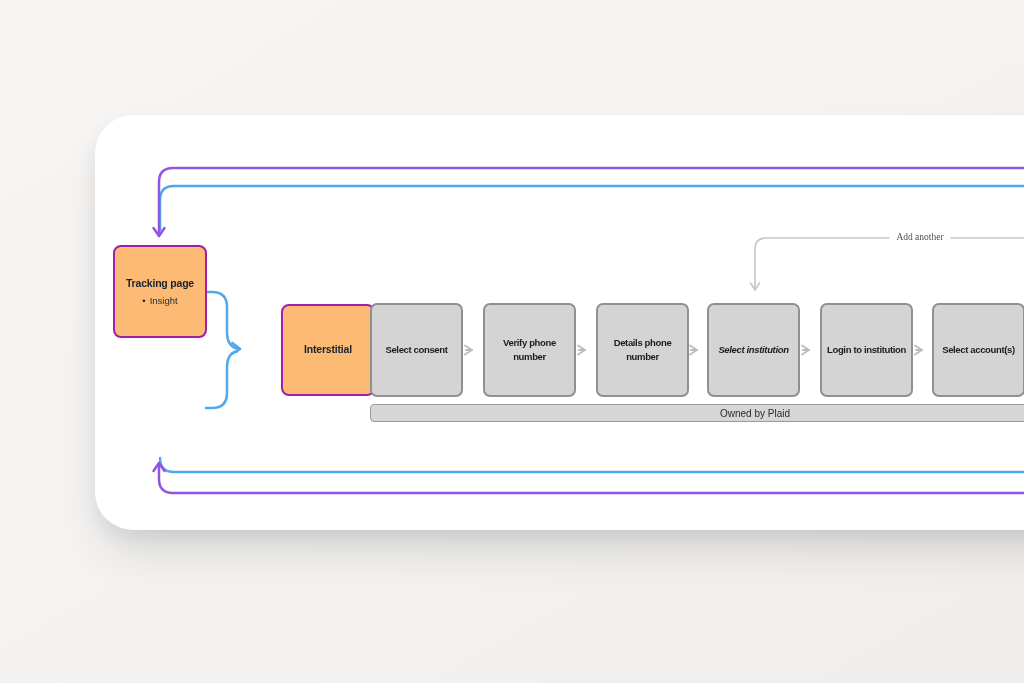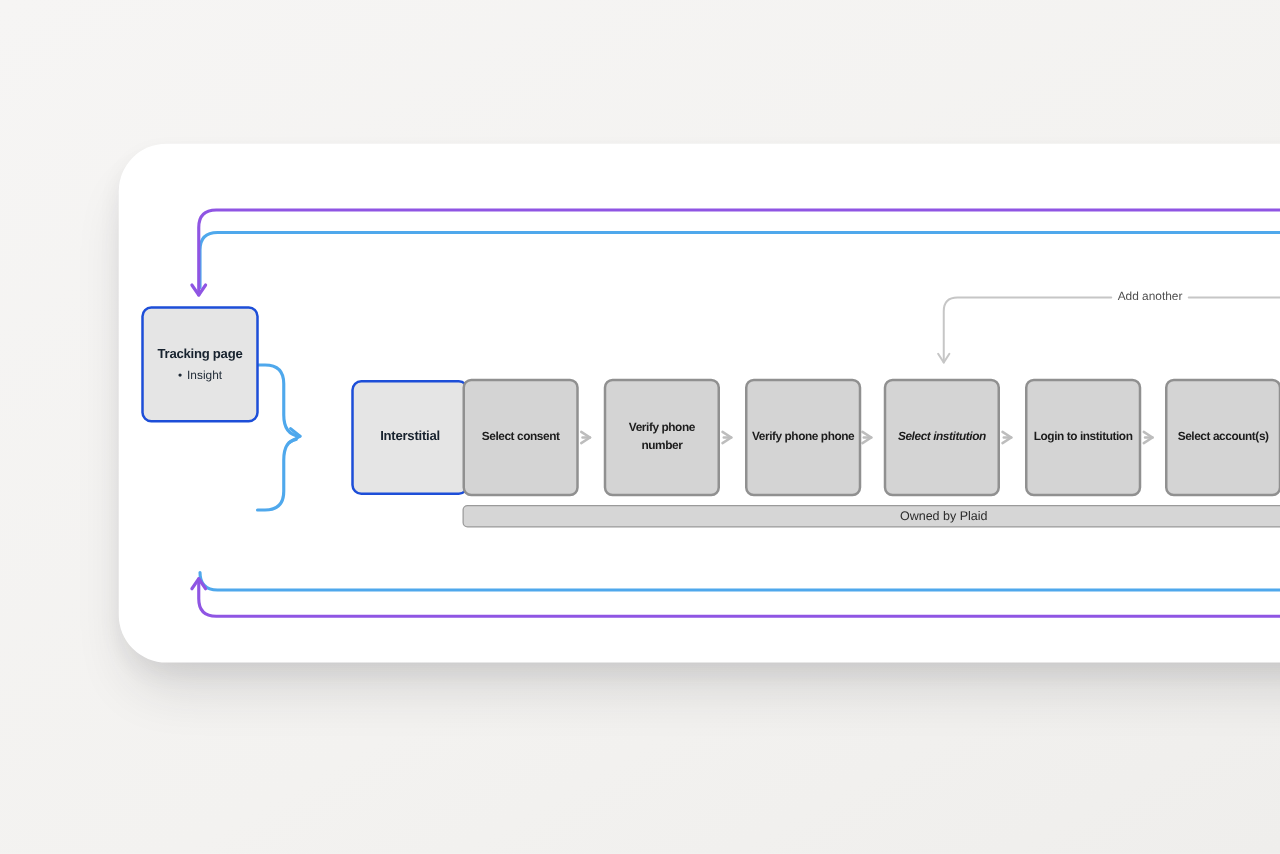--- a/index.html
+++ b/index.html
@@ -38,22 +38,22 @@
     z-index: 3;
     box-sizing: border-box;
     display: flex;
     flex-direction: column;
     align-items: center;
     justify-content: center;
     text-align: center;
     border-radius: 8px;
   }
   .node--blue {
-    background: #e5e5e5;
-    border: 2px solid #1d4ed8;
+    background: #fdba74;
+    border: 2px solid #a21caf;
     color: #17222e;
   }
   .node--gray {
     background: #d4d4d4;
     border: 2px solid #909090;
     color: #1c1c1c;
     border-radius: 7px;
   }
   .node__title {
     font-size: 10.5px;
@@ -104,20 +104,21 @@
   }
   .add-another {
     position: absolute;
     left: 875px;
     top: 232px;
     width: 90px;
     z-index: 3;
     text-align: center;
     font-size: 9.5px;
     color: #4f4f4f;
+    font-family: Liberation Serif, serif;
   }
 </style>
 </head>
 <body>
 
 <div class="stage">
 
   <div class="card"></div>
 
   <svg class="wires" width="1024" height="683" viewBox="0 0 1024 683">
@@ -169,21 +170,21 @@
     <div class="node__title">Interstitial</div>
   </div>
 
   <div class="node node--gray step--nowrap" id="step-plaid-consent">
     <div class="step__label">Select consent</div>
   </div>
   <div class="node node--gray" id="step-enter-phone">
     <div class="step__label">Verify phone number</div>
   </div>
   <div class="node node--gray" id="step-verify-phone">
-    <div class="step__label">Verify phone phone</div>
+    <div class="step__label">Details phone number</div>
   </div>
   <div class="node node--gray step--nowrap" id="step-select-institution">
     <div class="step__label">Select institution</div>
   </div>
   <div class="node node--gray step--nowrap" id="step-login-institution">
     <div class="step__label">Login to institution</div>
   </div>
   <div class="node node--gray step--nowrap" id="step-select-accounts">
     <div class="step__label">Select account(s)</div>
   </div>

